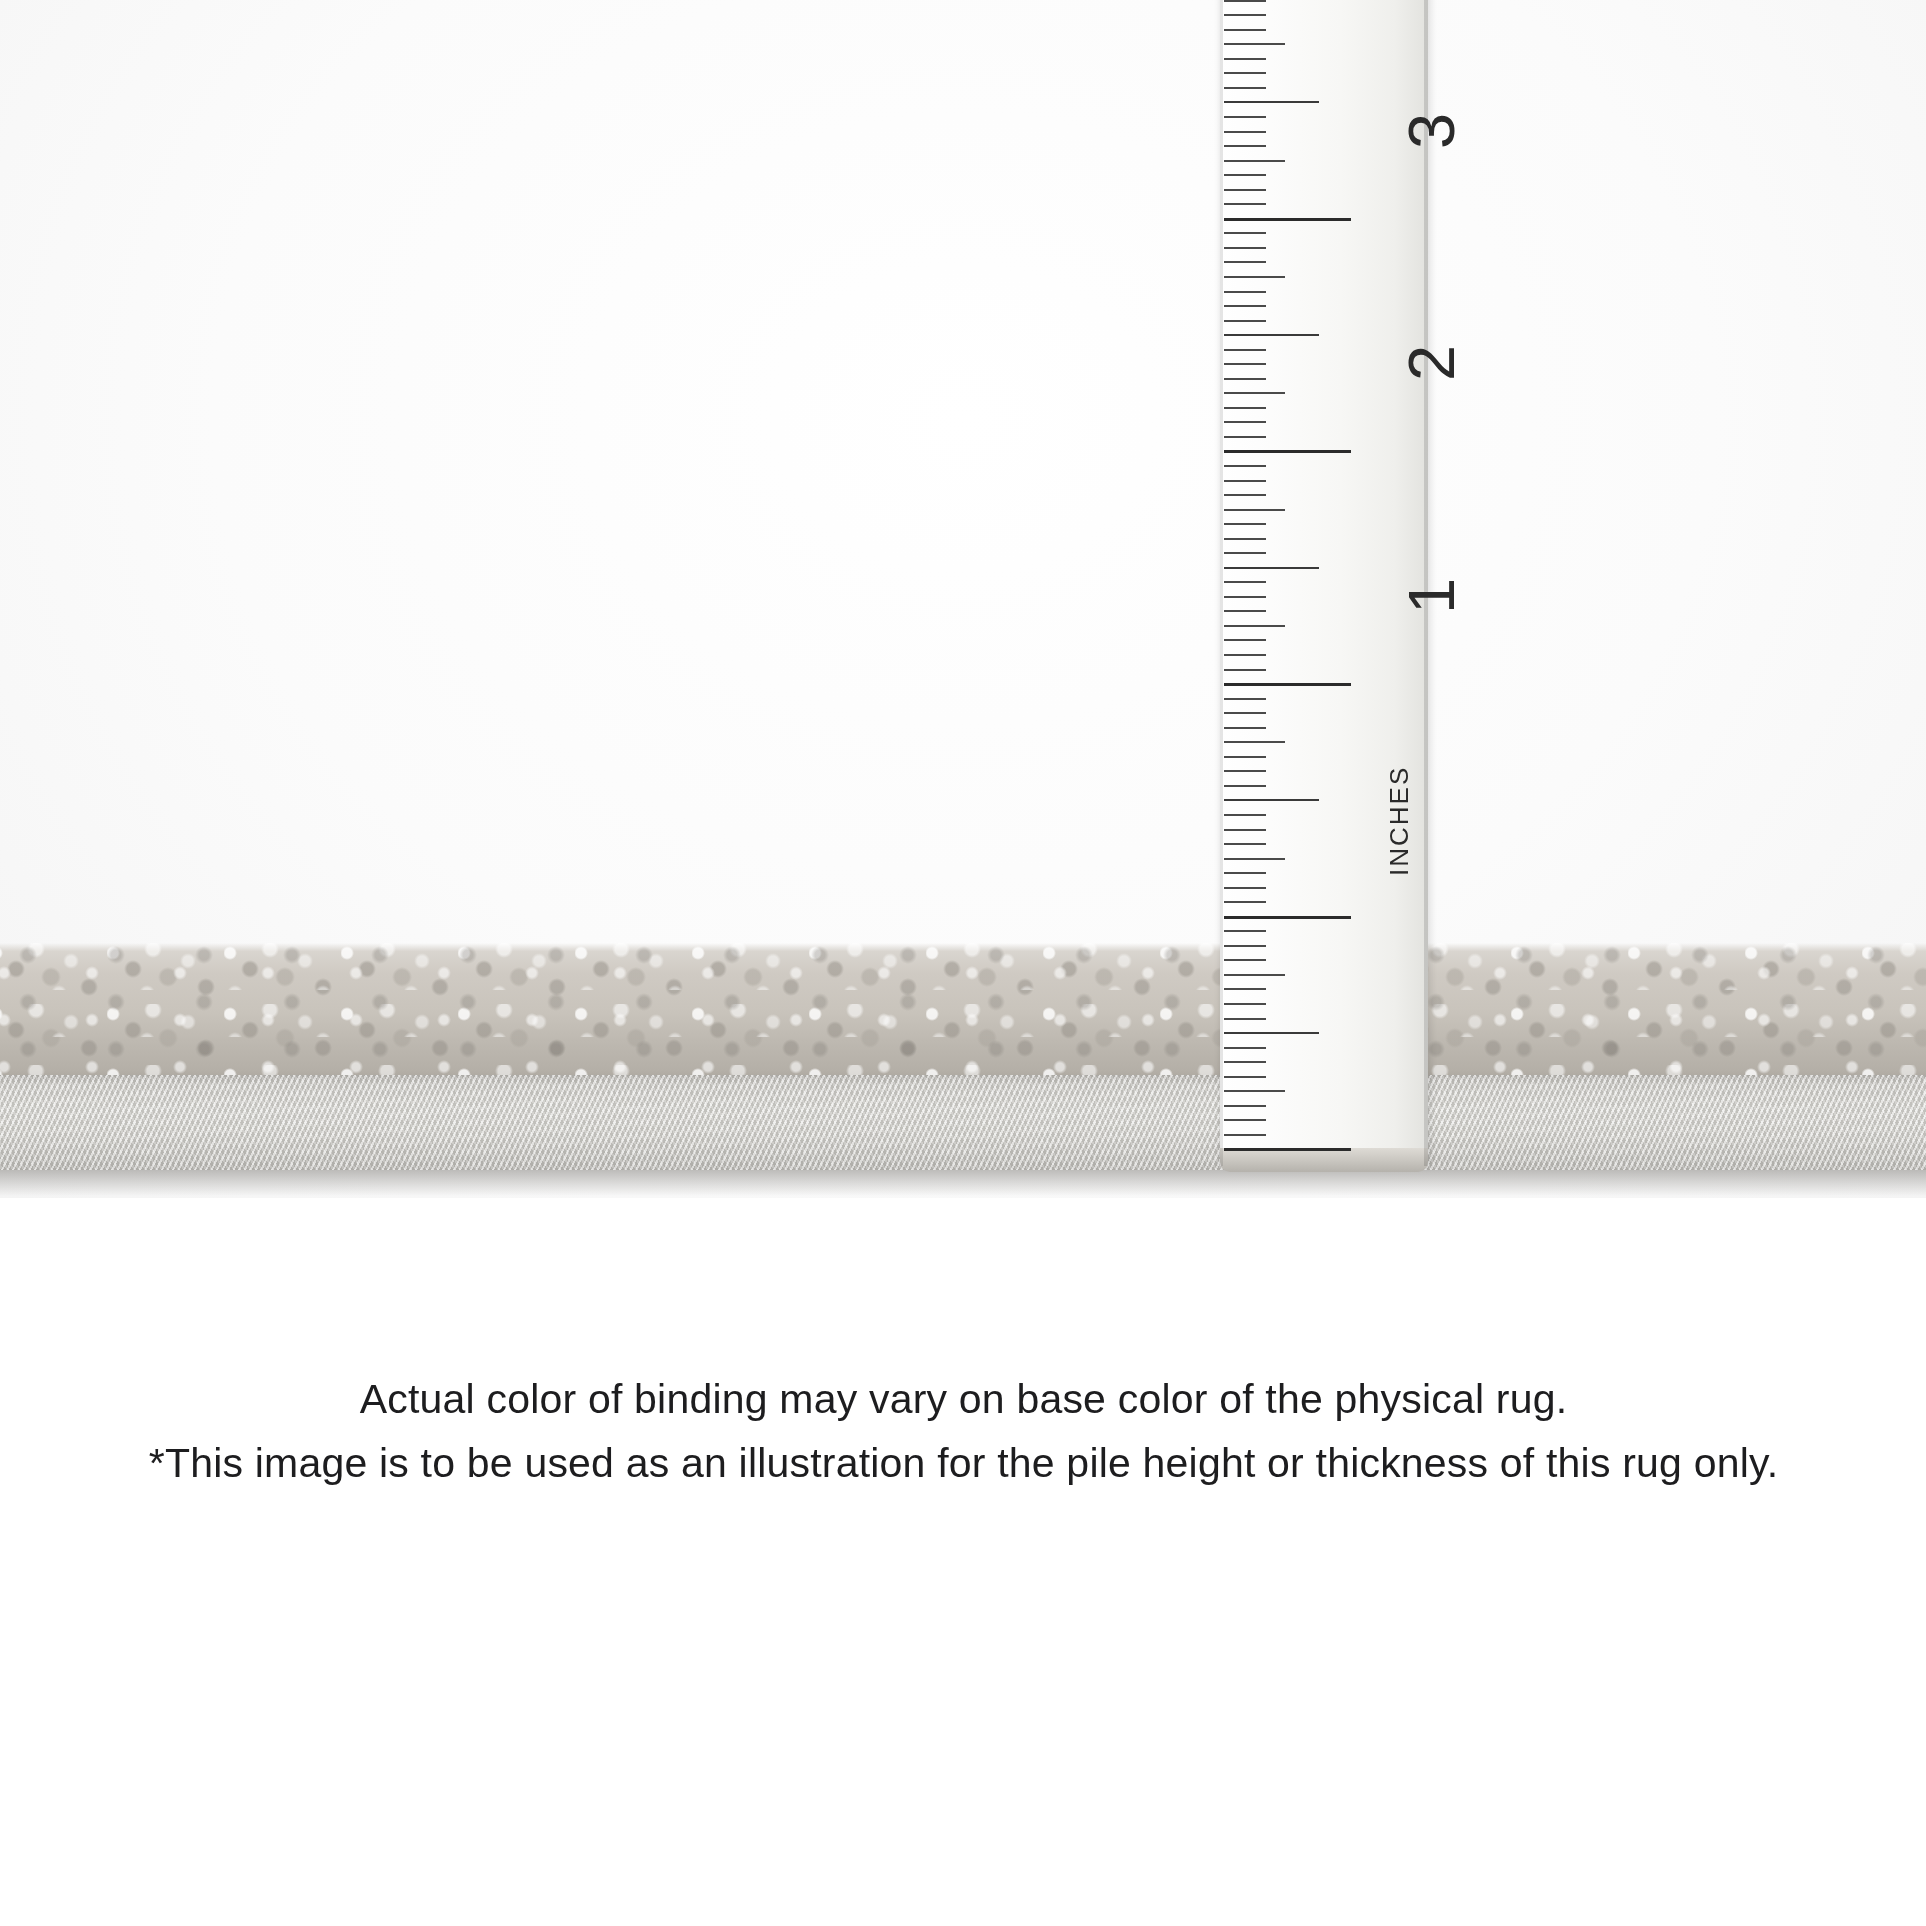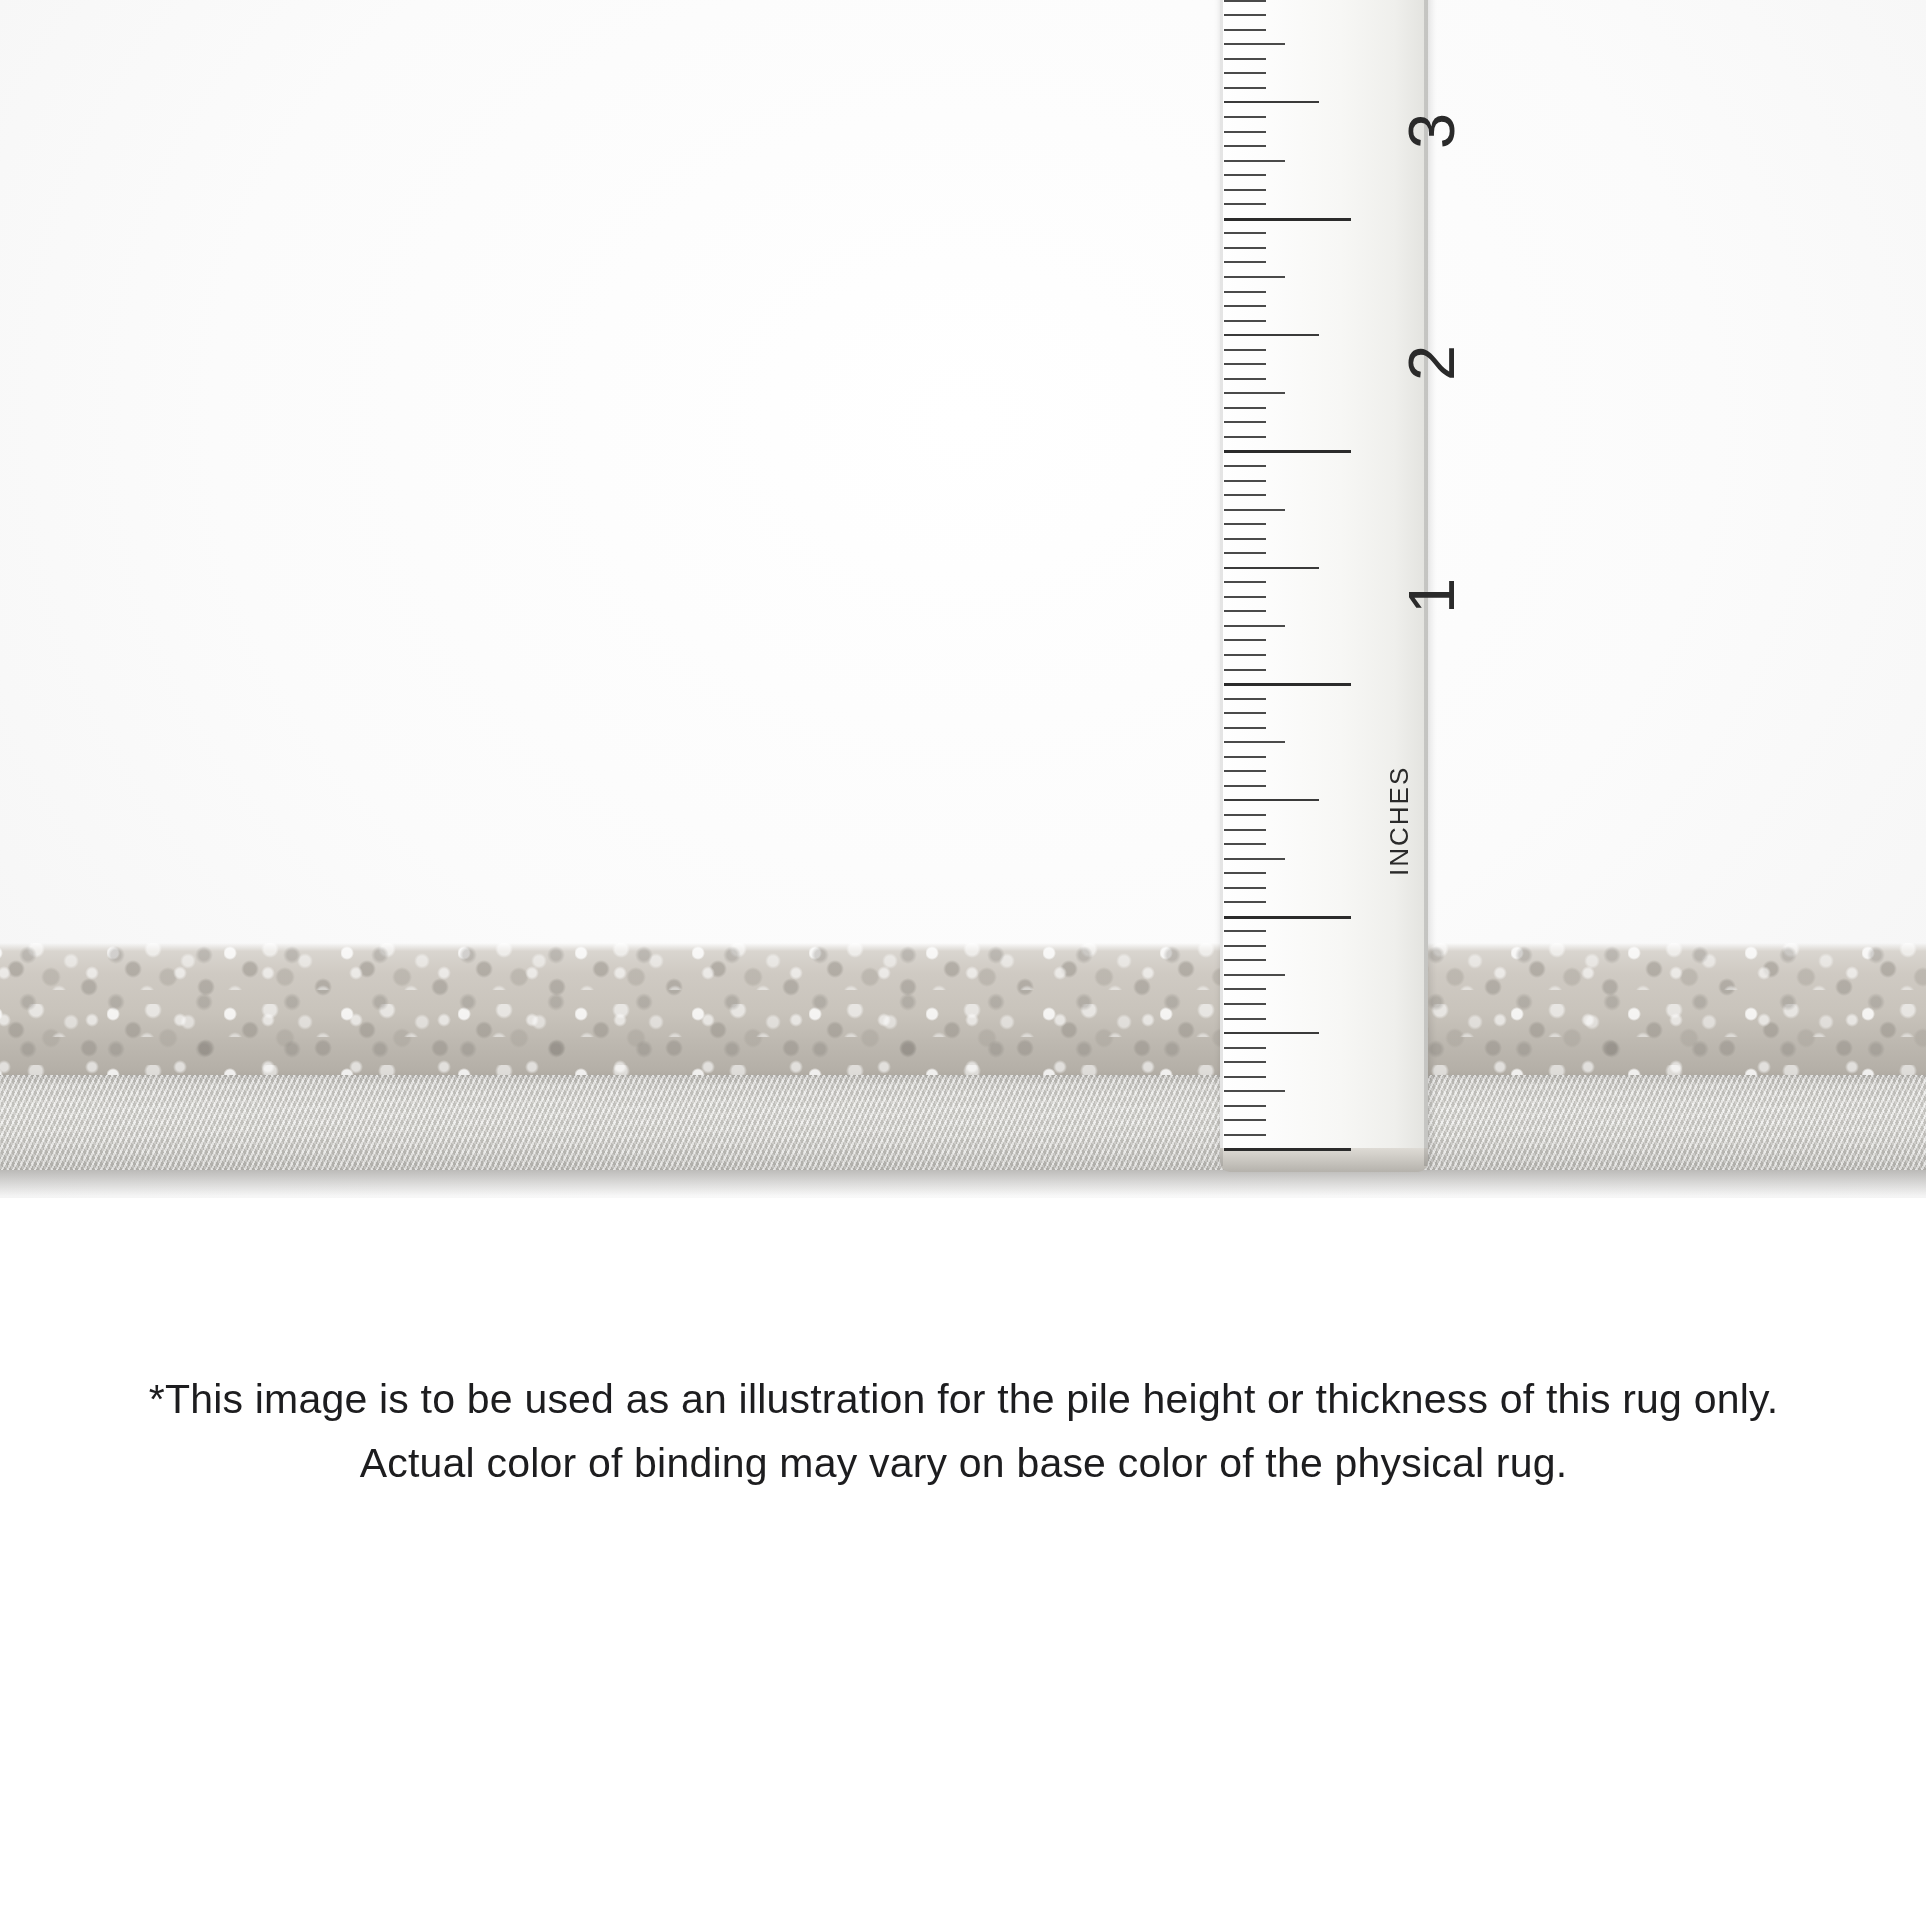--- a/index.html
+++ b/index.html
@@ -294,16 +294,16 @@
     </div>
 
   <div class="ruler-num" style="left:1394px; top:614px;">1</div>
   <div class="ruler-num" style="left:1394px; top:381px;">2</div>
   <div class="ruler-num" style="left:1394px; top:149px;">3</div>
 
   <div class="ruler-unit" style="left:1384px; top:876px;">INCHES</div>
 </div>
 
 <div class="caption">
+  <div class="caption-line">Actual color of binding may vary on base color of the physical rug.</div>
   <div class="caption-line">*This image is to be used as an illustration for the pile height or thickness of this rug only.</div>
-  <div class="caption-line">Actual color of binding may vary on base color of the physical rug.</div>
 </div>
 
 
 </body></html>

